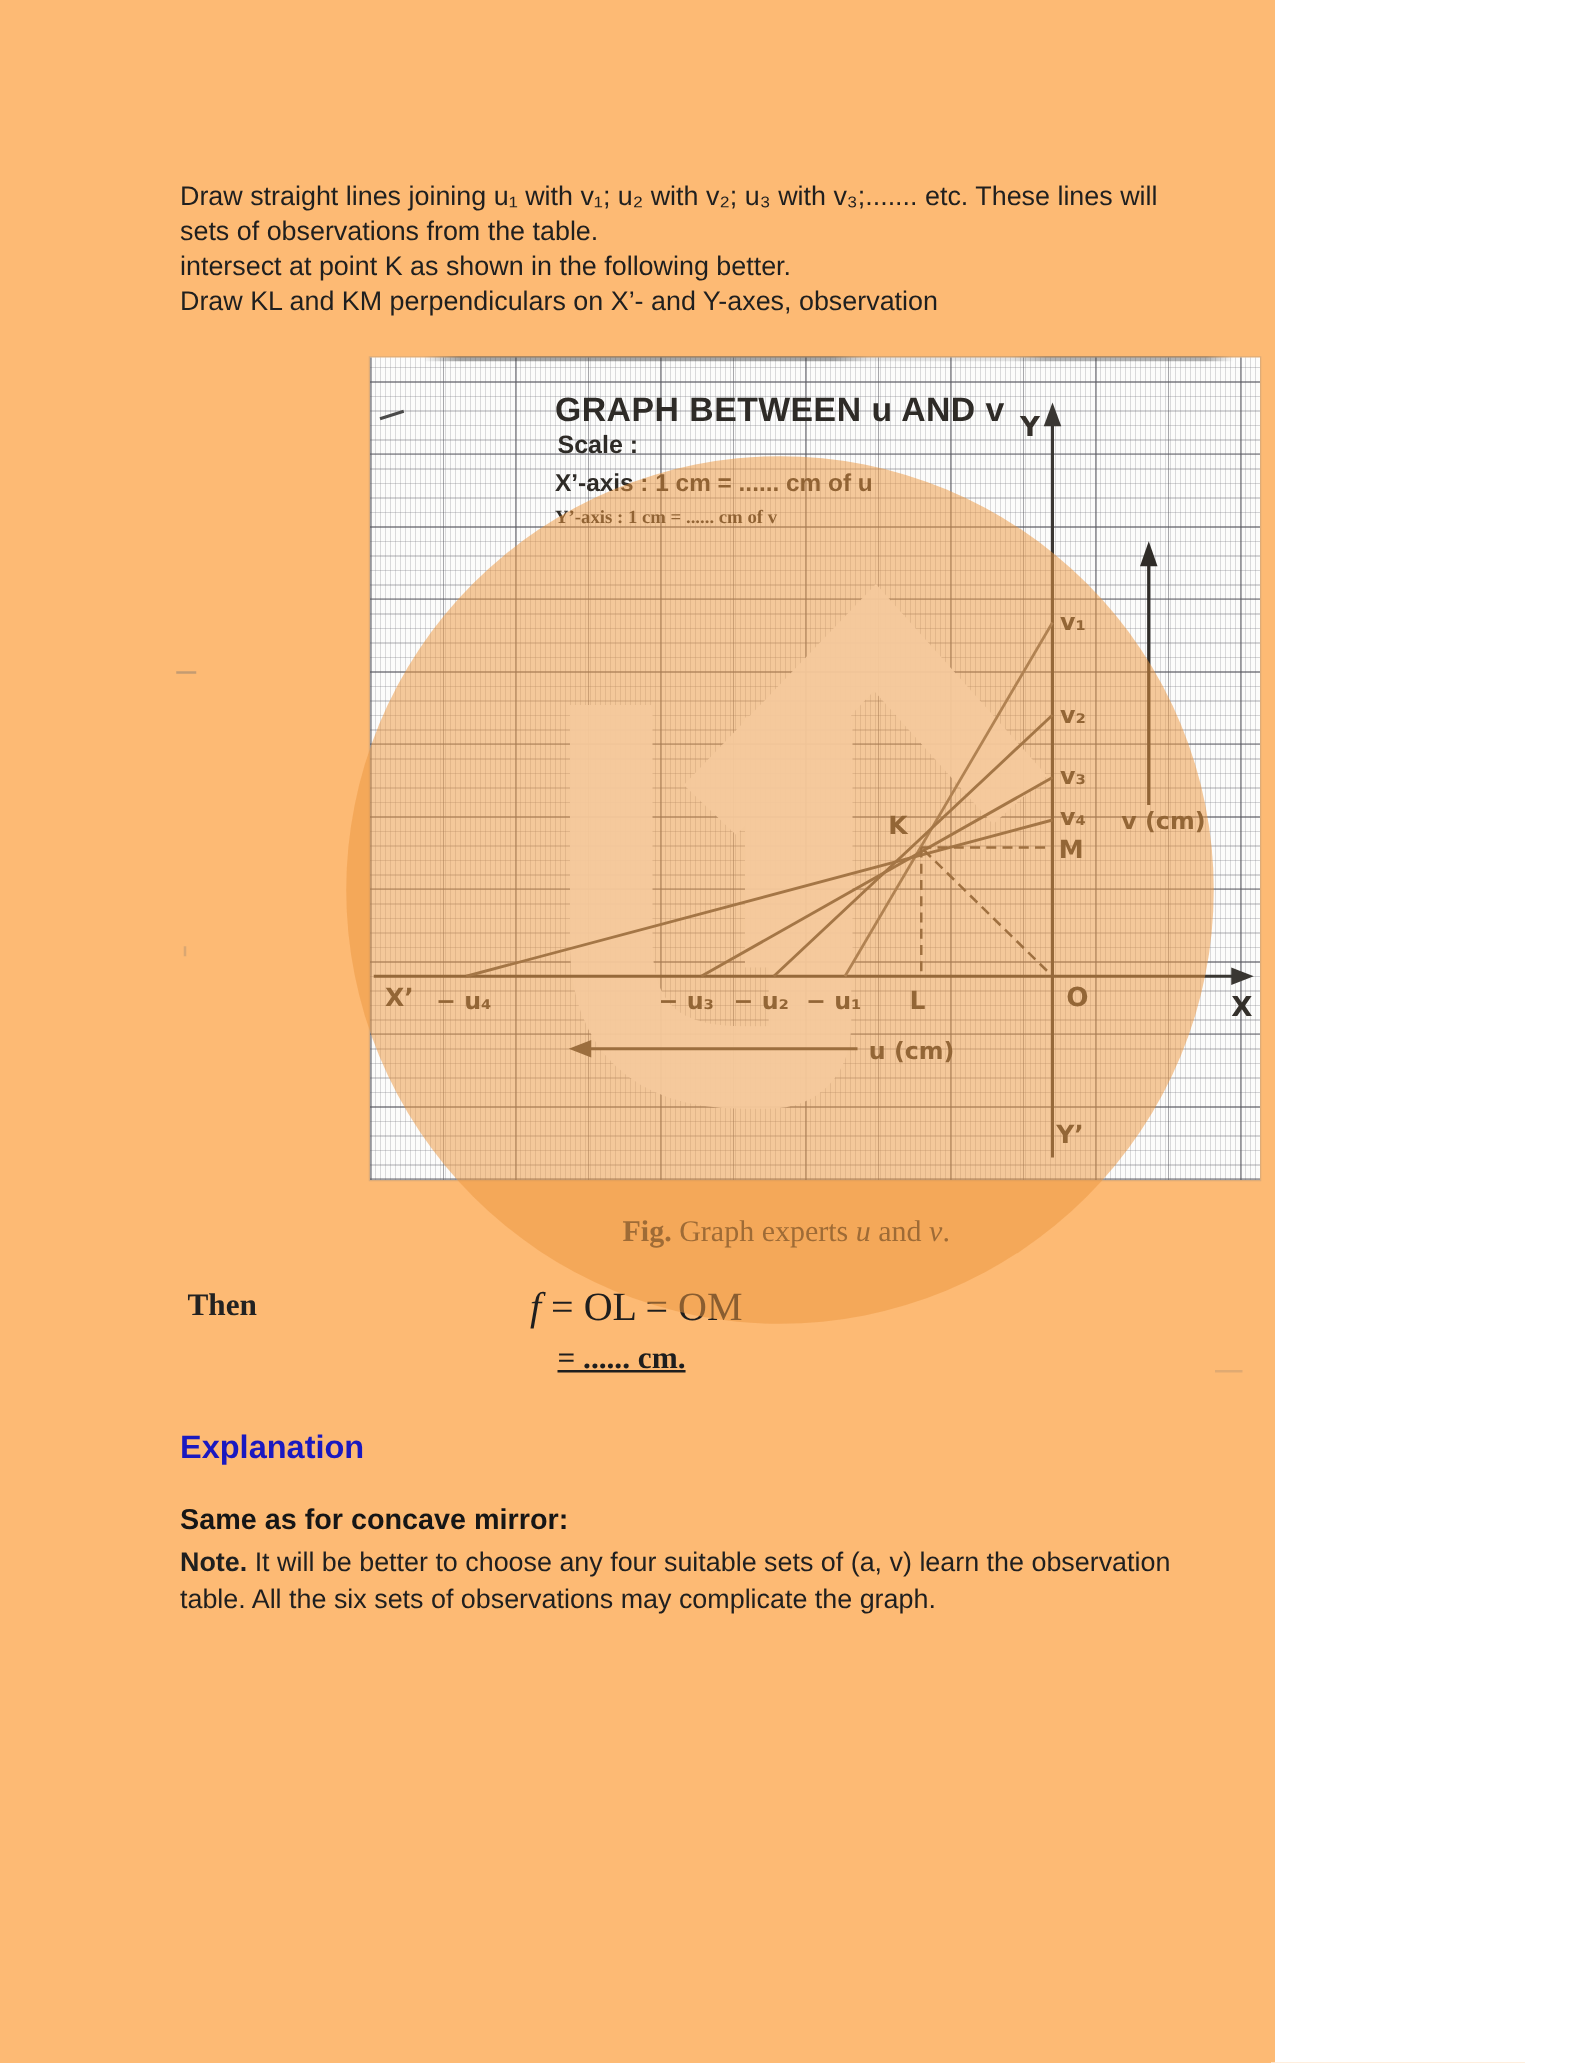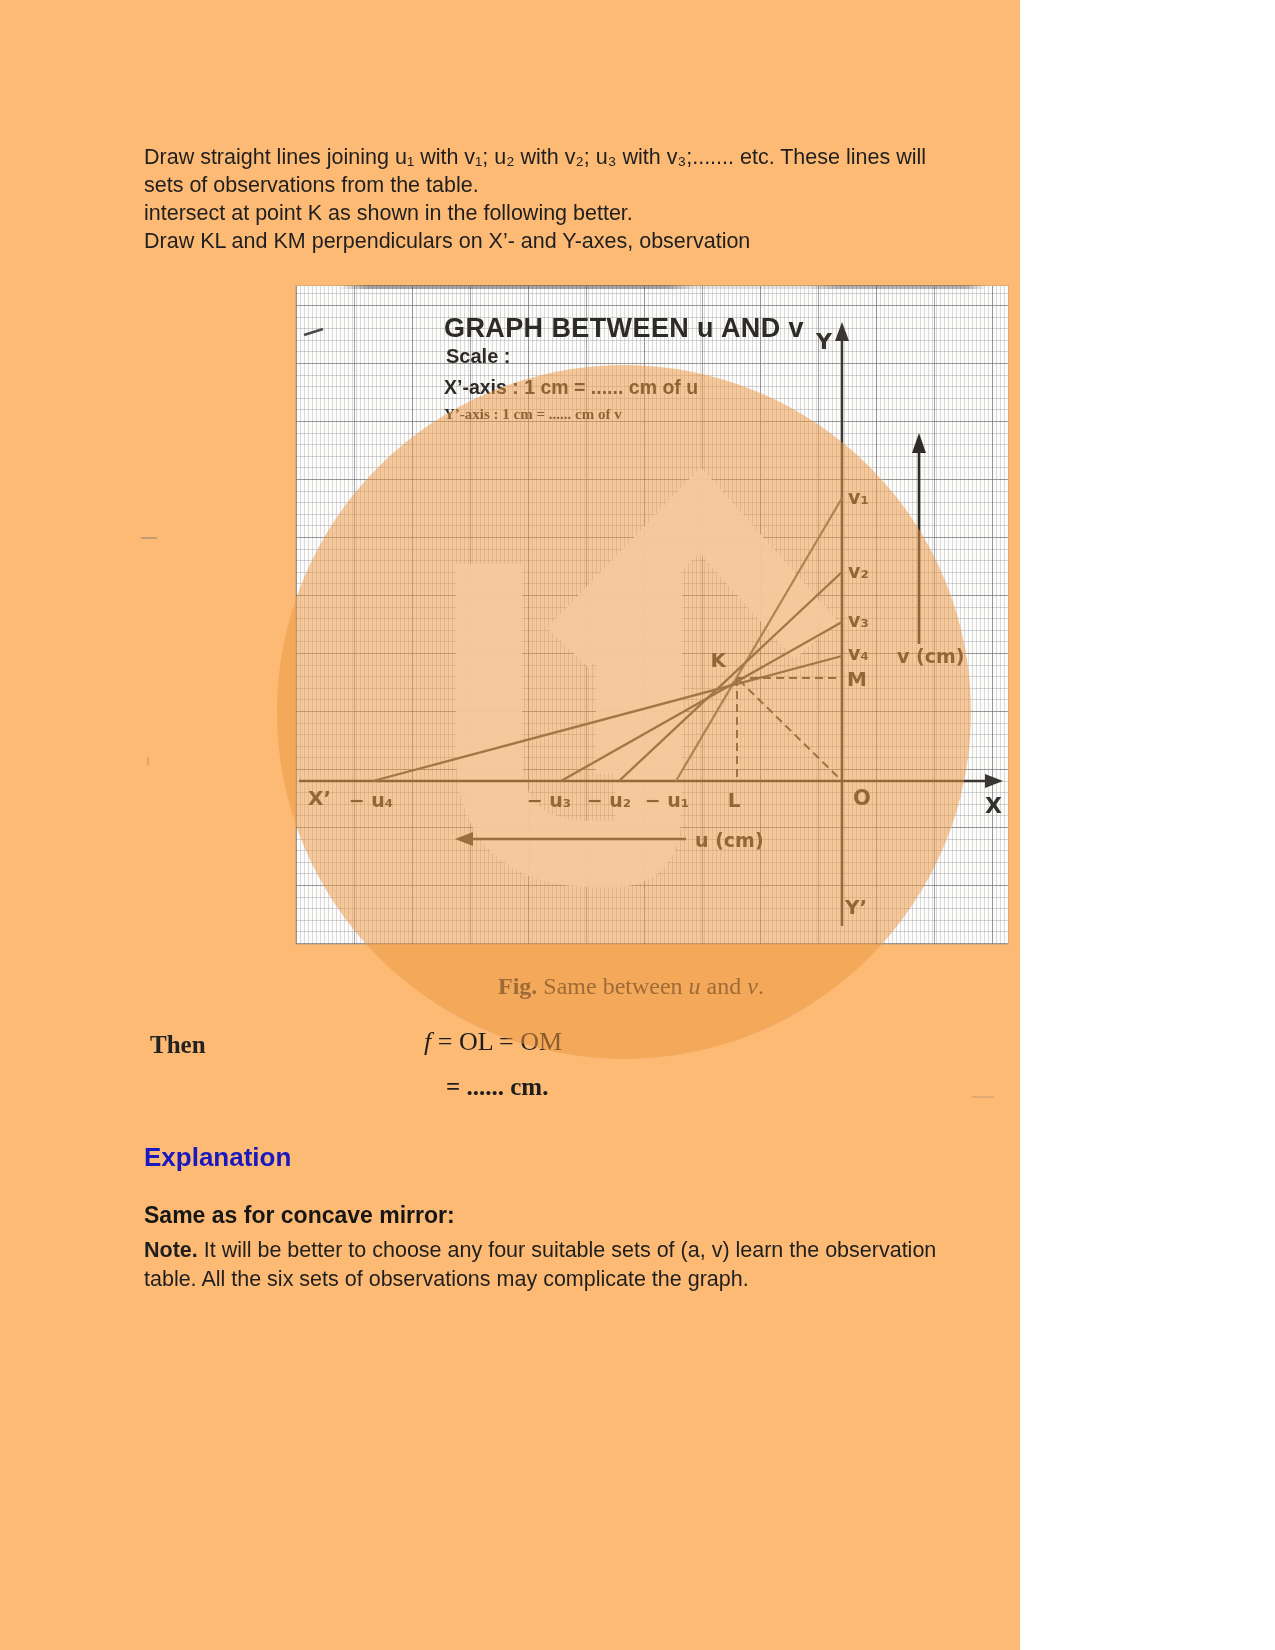--- a/index.html
+++ b/index.html
@@ -39,22 +39,22 @@
   svg.anno text{font-family:"DejaVu Sans","Liberation Sans",sans-serif;font-weight:700;fill:#34302b;}
 
   
   .wm-circle{left:277px;top:365px;width:694px;height:694px;border-radius:50%;
              background:rgba(235,152,66,.52);z-index:6;}
 
   
   .serif{font-family:"Liberation Serif","DejaVu Serif",serif;}
   .caption{left:498px;top:973px;font-size:24px;color:#4a3b2a;}
   .then-label{left:150px;top:1031px;font-size:25px;font-weight:700;color:#222;}
-  .formula1{left:424px;top:1027px;font-size:26px;color:#1e1e1e;}
-  .formula2{left:446px;top:1073px;font-size:25px;font-weight:700;color:#1e1e1e;}
+  .formula1{left:424px;top:1027px;font-size:32px;color:#1e1e1e;}
+  .formula2{left:446px;top:1073px;font-size:25px;font-weight:700;color:#1e1e1e;text-decoration:underline;}
 
   
   .expl-head{left:144px;top:1142px;font-size:26px;font-weight:700;}
   .sub-head{left:144px;top:1202px;font-size:23px;font-weight:700;color:#161616;}
   .note{left:144px;top:1236px;font-size:21.5px;line-height:29px;color:#1f1f1f;}
 
   
   .art{position:absolute;background:rgba(110,110,110,.4);}
 </style>
 </head>
@@ -138,21 +138,21 @@
       <text x="399" y="561" font-size="19">u (cm)</text>
     </svg>
 
     <div class="gtext gtitle">GRAPH BETWEEN u AND v</div>
     <div class="gtext gscale">Scale :</div>
     <div class="gtext gsx">X’-axis : 1 cm = ...... cm of u</div>
     <div class="gtext gsy">Y’-axis : 1 cm = ...... cm of v</div>
   </div>
 
   <div class="abs serif caption nw">
-    <b>Fig.</b><span> Same between </span><i>u</i><span> and </span><i>v</i><span>.</span>
+    <b>Fig.</b><span> Graph experts </span><i>u</i><span> and </span><i>v</i><span>.</span>
   </div>
 
   <div class="abs serif then-label nw">Then</div>
   <div class="abs serif formula1 nw">
     <i>f</i><span> = OL = OM</span>
   </div>
   <div class="abs serif formula2 nw">= ...... cm.</div>
 
   <div class="abs wm-circle"></div>
 

